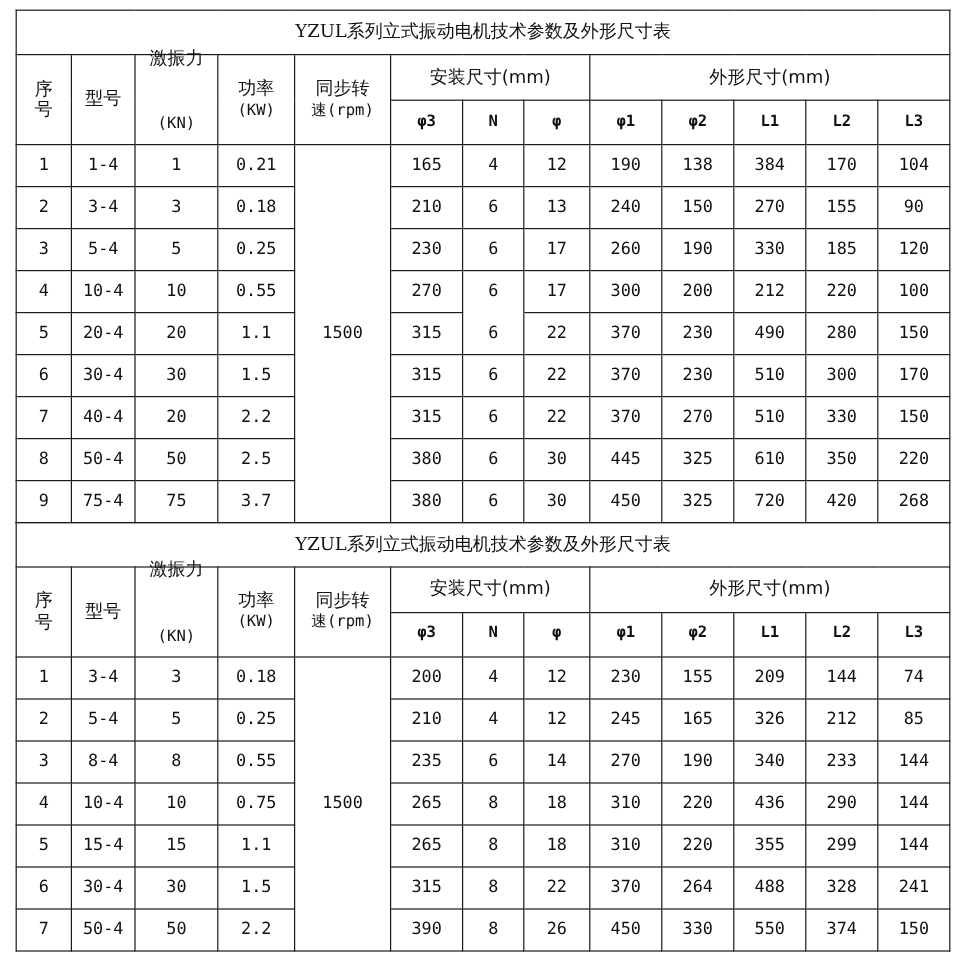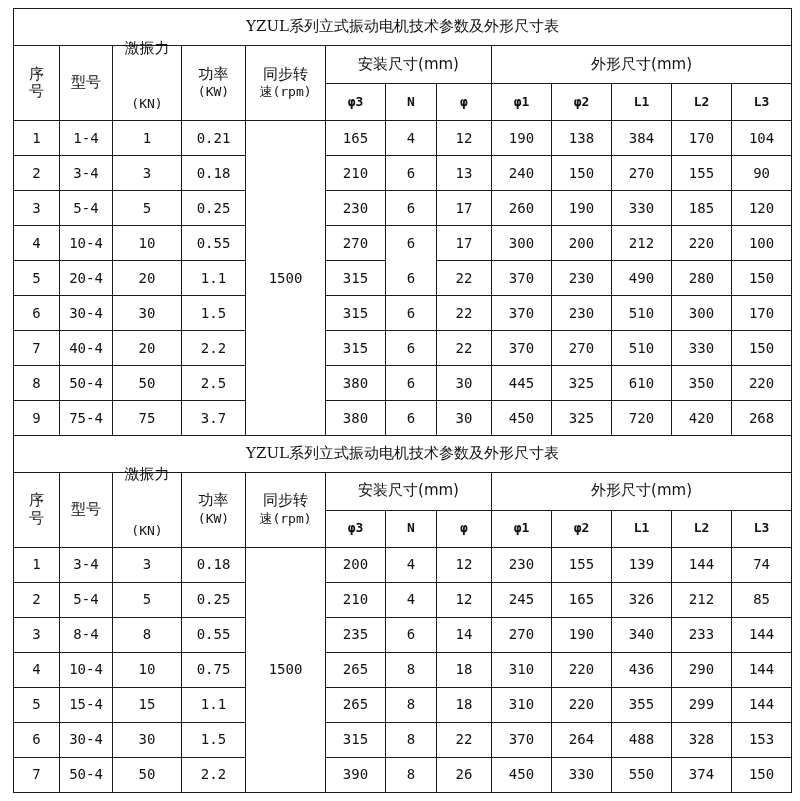--- a/index.html
+++ b/index.html
@@ -246,21 +246,21 @@
           <td>1</td>
           <td>3-4</td>
           <td>3</td>
           <td>0.18</td>
           <td rowspan="7">1500</td>
           <td>200</td>
           <td>4</td>
           <td>12</td>
           <td>230</td>
           <td>155</td>
-          <td>139</td>
+          <td>209</td>
           <td>144</td>
           <td>74</td>
         </tr>
         <tr class="data">
           <td>2</td>
           <td>5-4</td>
           <td>5</td>
           <td>0.25</td>
           <td>210</td>
           <td>4</td>
@@ -318,21 +318,21 @@
           <td>30-4</td>
           <td>30</td>
           <td>1.5</td>
           <td>315</td>
           <td>8</td>
           <td>22</td>
           <td>370</td>
           <td>264</td>
           <td>488</td>
           <td>328</td>
-          <td>153</td>
+          <td>241</td>
         </tr>
         <tr class="data">
           <td>7</td>
           <td>50-4</td>
           <td>50</td>
           <td>2.2</td>
           <td>390</td>
           <td>8</td>
           <td>26</td>
           <td>450</td>

